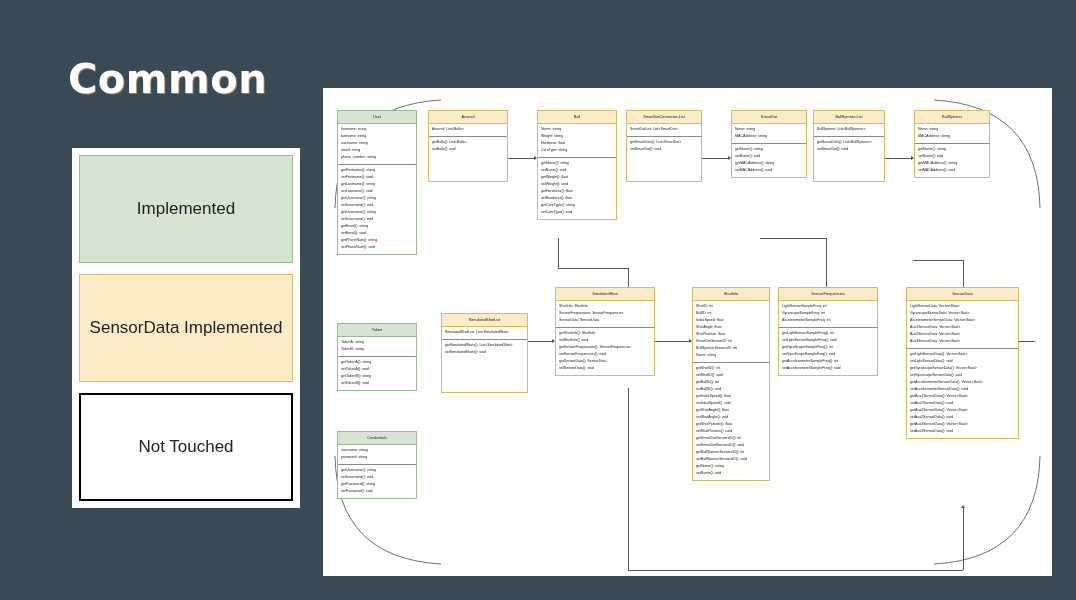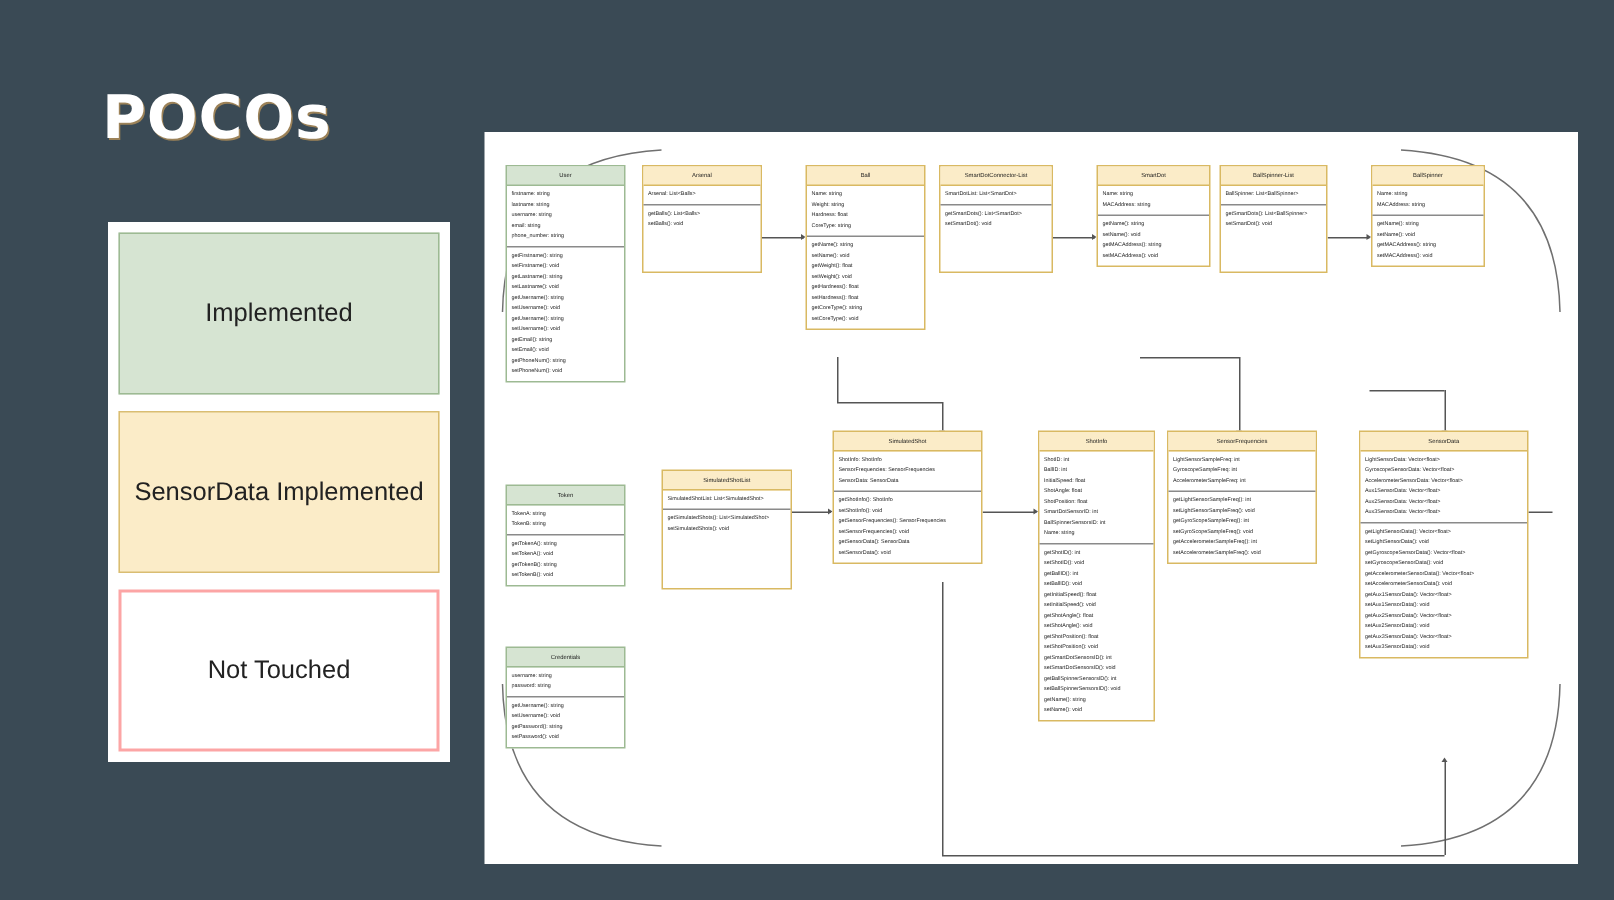--- a/index.html
+++ b/index.html
@@ -37,21 +37,21 @@
     box-sizing:border-box;
     height:108px;
     display:flex;align-items:center;justify-content:center;
     text-align:center;
     font-size:17px;
     color:#222;
     line-height:1.25;
   }
   .legend-box.implemented{background:#d6e4d2;border:1px solid #9dba93;justify-content:center;}
   .legend-box.partial{background:#fbecc8;border:1px solid #d9bd72;}
-  .legend-box.none{background:#ffffff;border:2px solid #fca5a5;}
+  .legend-box.none{background:#ffffff;border:2px solid #000000;}
 
   
   .diagram-card{
     position:absolute;left:323px;top:88px;
     width:729px;height:488px;
     background:#ffffff;
     overflow:hidden;
   }
   .diagram-inner{position:absolute;left:0;top:0;width:729px;height:488px;}
   .arc-svg{position:absolute;left:0;top:0;width:729px;height:488px;}
@@ -108,21 +108,21 @@
     border-right:2.2px solid transparent;
     border-bottom:3.2px solid #555;
     border-top:0;
   }
 </style>
 </head>
 <body>
 
 <div class="slide">
 
-  <div class="slide-title">POCOs</div>
+  <div class="slide-title">Common</div>
 
   <div class="legend-card">
     <div class="legend-inner">
       <div class="legend-box implemented">
         <span>Implemented</span>
       </div>
       <div class="legend-box partial">
         <span>SensorData Implemented</span>
       </div>
       <div class="legend-box none">

